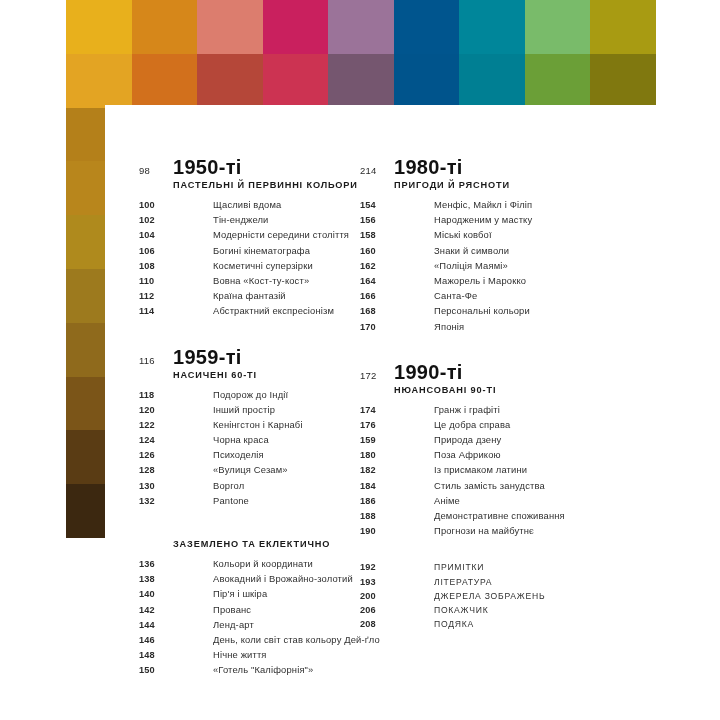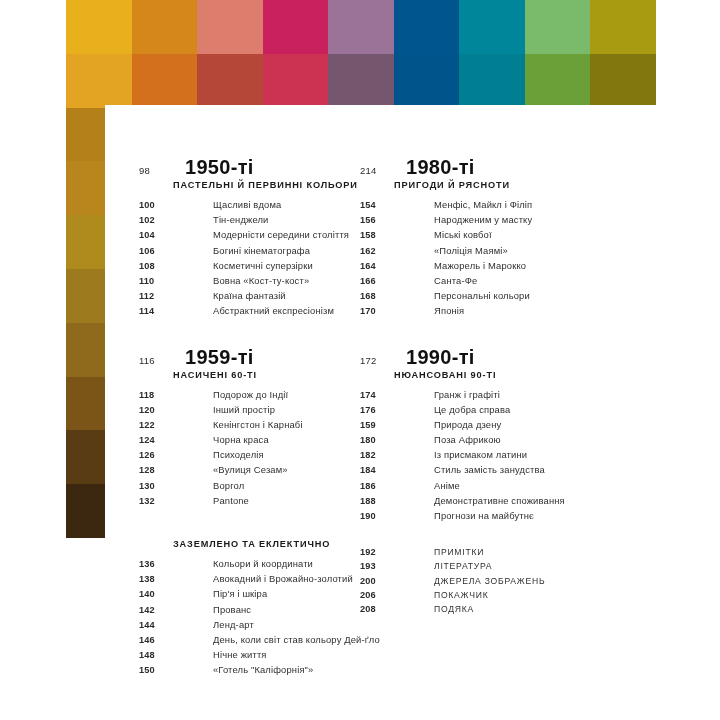--- a/index.html
+++ b/index.html
@@ -61,21 +61,20 @@
     font-size: 9.5px;
     color: #2a2a2a;
     letter-spacing: .2px;
   }
   .section-title {
     font-size: 20px;
     font-weight: bold;
     color: #111111;
     letter-spacing: .3px;
     line-height: 1;
-    margin-left: 12px;
   }
   .section-sub {
     margin-left: 34px;
     font-size: 9.2px;
     font-weight: bold;
     color: #1a1a1a;
     text-transform: uppercase;
     letter-spacing: .85px;
     margin-bottom: 9px;
     margin-top: 3px;
@@ -340,20 +339,24 @@
           </div>
           <div class="entry">
             <span class="entry-num">156</span>
             <span class="entry-label">Народженим у мастку</span>
           </div>
           <div class="entry">
             <span class="entry-num">158</span>
             <span class="entry-label">Міські ковбої</span>
           </div>
           <div class="entry">
+            <span class="entry-num">160</span>
+            <span class="entry-label">Знаки й символи</span>
+          </div>
+          <div class="entry">
             <span class="entry-num">162</span>
             <span class="entry-label">«Поліція Маямі»</span>
           </div>
           <div class="entry">
             <span class="entry-num">164</span>
             <span class="entry-label">Мажорель і Марокко</span>
           </div>
           <div class="entry">
             <span class="entry-num">166</span>
             <span class="entry-label">Санта-Фе</span>

